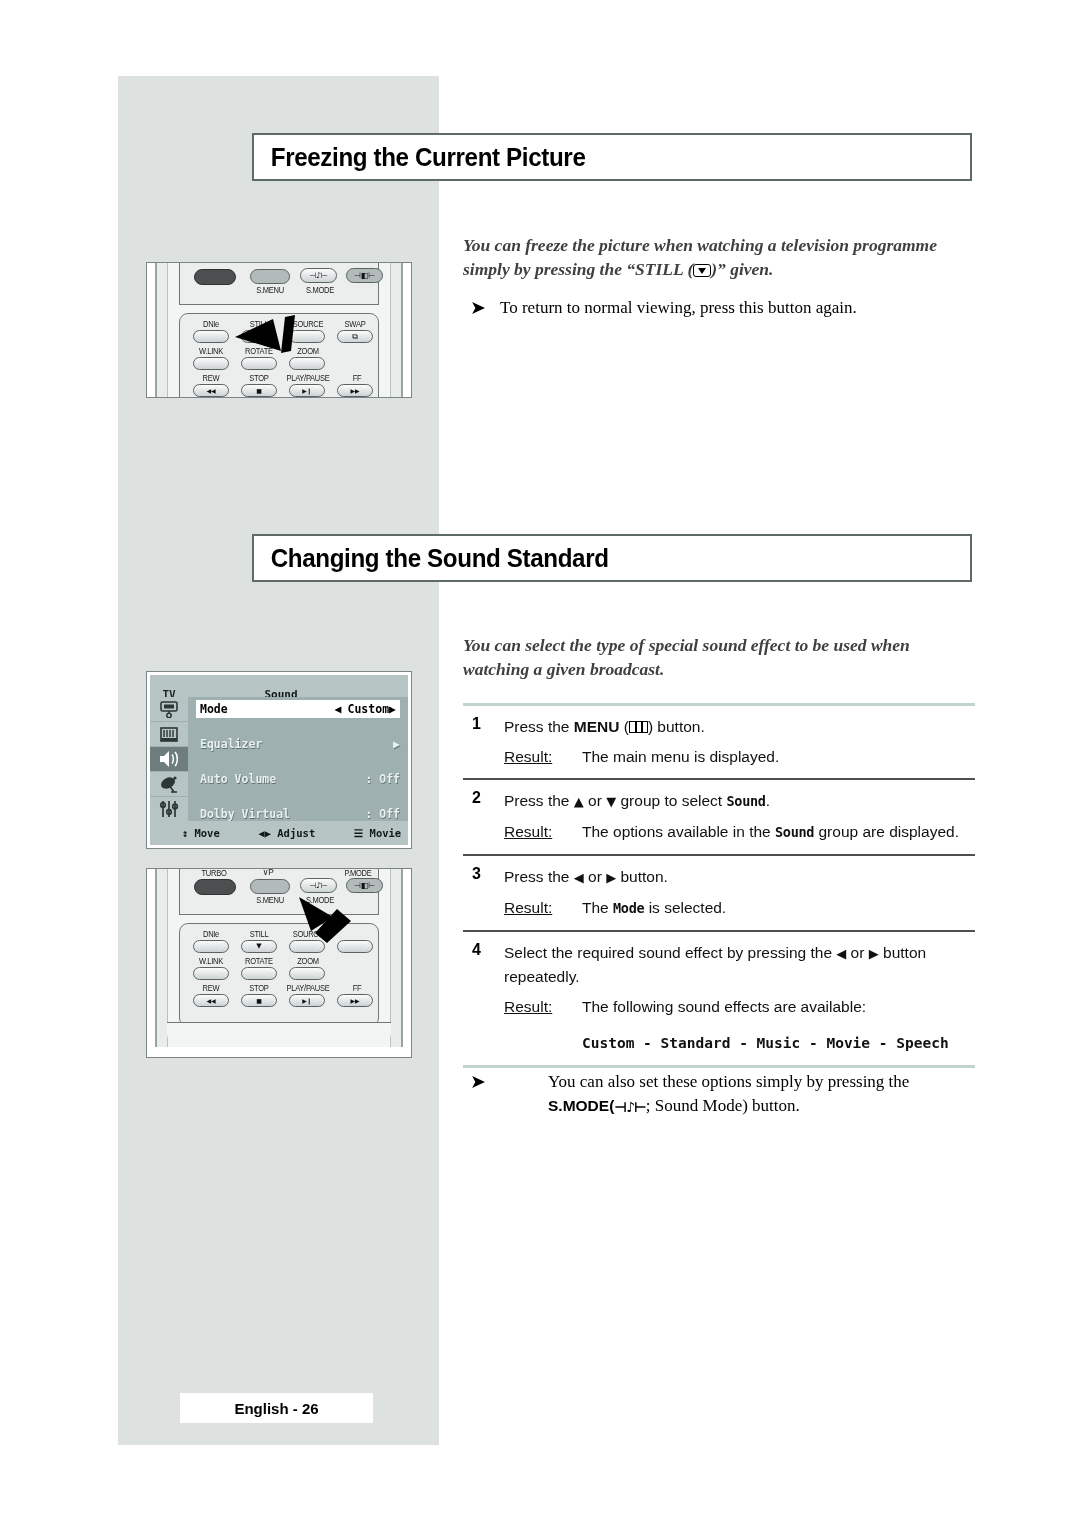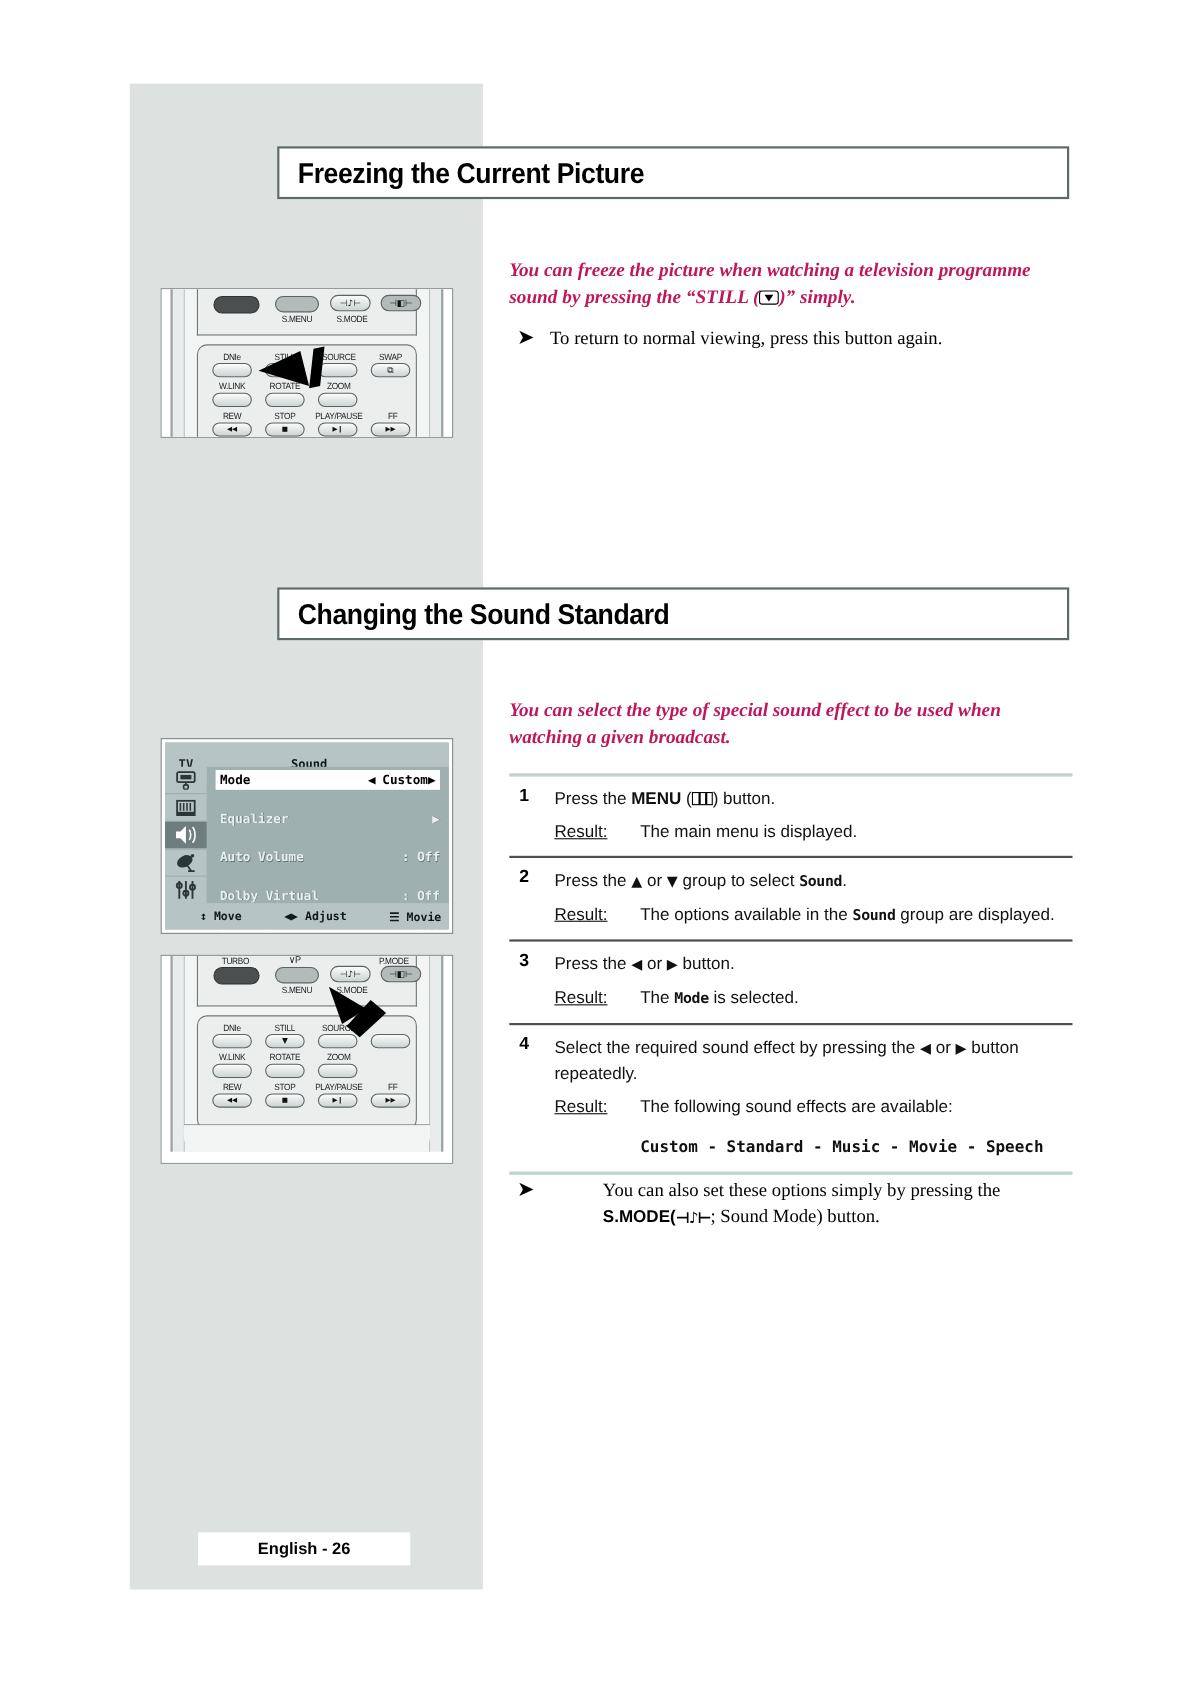--- a/index.html
+++ b/index.html
@@ -29,21 +29,21 @@
     transform:scaleX(0.93);transform-origin:left center;
   }
   #heading-freeze{top:133px;}
   #heading-sound{top:534px;}
 
   
   .intro{
     position:absolute;left:463px;width:512px;
     font-family:"Liberation Serif", serif;
     font-style:italic;font-weight:bold;font-size:17.5px;
-    line-height:24px;color:#be185d;
+    line-height:24px;color:#404040;
   }
   #intro-freeze{top:233px;}
   #intro-sound{top:633px;}
 
   
   .note{
     position:absolute;display:flex;align-items:flex-start;
     font-family:"Liberation Serif", serif;font-size:17px;line-height:24px;color:#000;
   }
   .note .arrow{
@@ -199,21 +199,21 @@
 <div class="page">
 
   <div class="gray-panel"></div>
 
   <div class="heading-bar" id="heading-freeze">
     <div class="htxt">Freezing the Current Picture</div>
   </div>
 
   <div class="intro" id="intro-freeze">
     <span>You can freeze the picture when watching a television programme</span><br>
-    <span>sound by pressing the “STILL (</span><span class="still-glyph"></span><span>)” simply.</span>
+    <span>simply by pressing the “STILL (</span><span class="still-glyph"></span><span>)” given.</span>
   </div>
 
   <div class="note" id="note-freeze">
     <div class="arrow">➤</div>
     <div class="ntext">To return to normal viewing, press this button again.</div>
   </div>
 
   <div class="illu" id="illu-remote-top">
     <div class="remote">
       <div class="rm-shell"></div>

